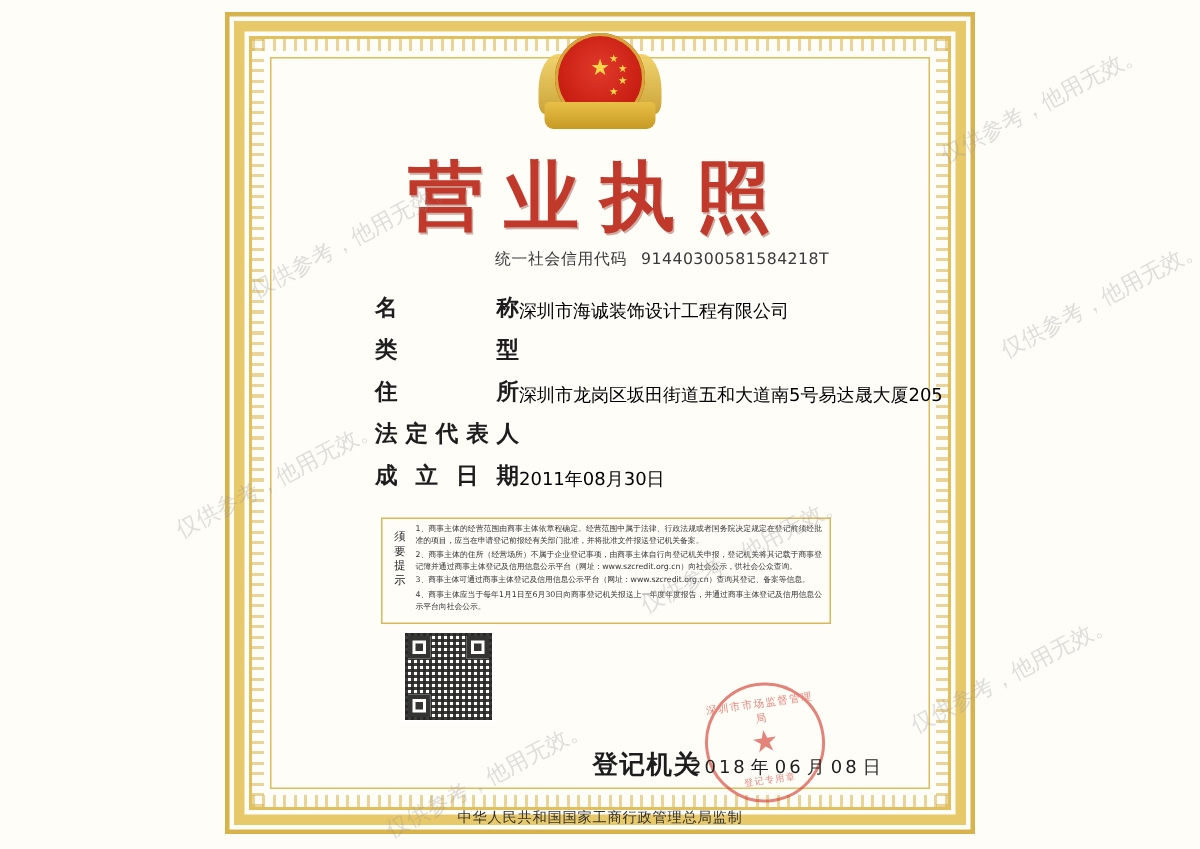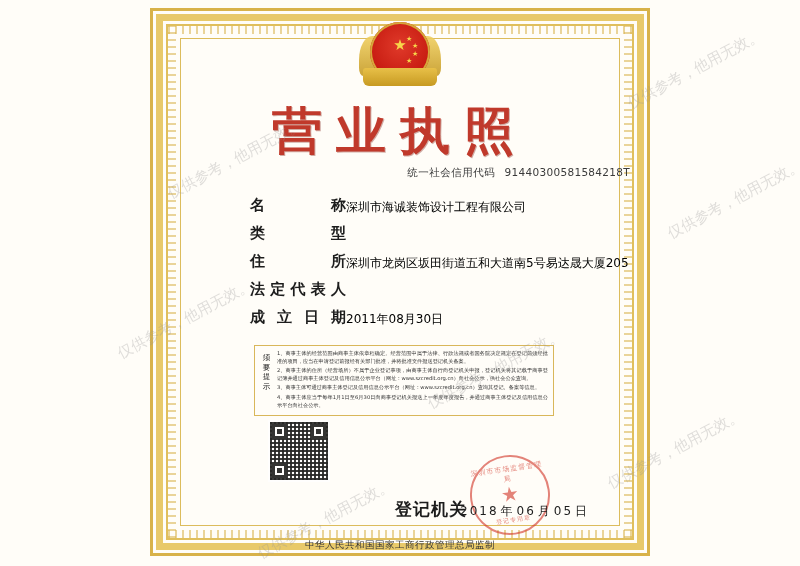--- a/index.html
+++ b/index.html
@@ -118,21 +118,20 @@
   }
 
   
   .credit-code {
     position: absolute;
     left: 330px; top: 166px;
     width: 300px;
     font-size: 10.5px;
     color: #3a3a3a;
     white-space: nowrap;
-    text-align: right;
   }
   .credit-code .label { letter-spacing: 0.5px; }
   .credit-code .value { margin-left: 6px; letter-spacing: 0.3px; }
 
   
   .fields {
     position: absolute;
     left: 250px; top: 196px;
     width: 380px;
   }
@@ -408,21 +407,21 @@
 
   <div class="registrar">登记机关</div>
 
   <div class="seal">
     <div class="seal-text-top">深圳市市场监督管理局</div>
     <div class="seal-star">★</div>
     <div class="seal-text-bottom">登记专用章</div>
   </div>
 
   <div class="issue-date">
-    <span>2018</span><span class="seg">年</span><span>06</span><span class="seg">月</span><span>05</span><span class="seg">日</span>
+    <span>2018</span><span class="seg">年</span><span>06</span><span class="seg">月</span><span>08</span><span class="seg">日</span>
   </div>
 
   <div class="footer">中华人民共和国国家工商行政管理总局监制</div>
 
   <div class="wm r" style="left:620px; top:60px;">仅供参考，他用无效。</div>
   <div class="wm r" style="left:660px; top:190px;">仅供参考，他用无效。</div>
   <div class="wm r" style="left:110px; top:310px;">仅供参考，他用无效。</div>
   <div class="wm r" style="left:420px; top:360px;">仅供参考，他用无效。</div>
   <div class="wm r" style="left:600px; top:440px;">仅供参考，他用无效。</div>
   <div class="wm r" style="left:160px; top:150px;">仅供参考，他用无效。</div>

